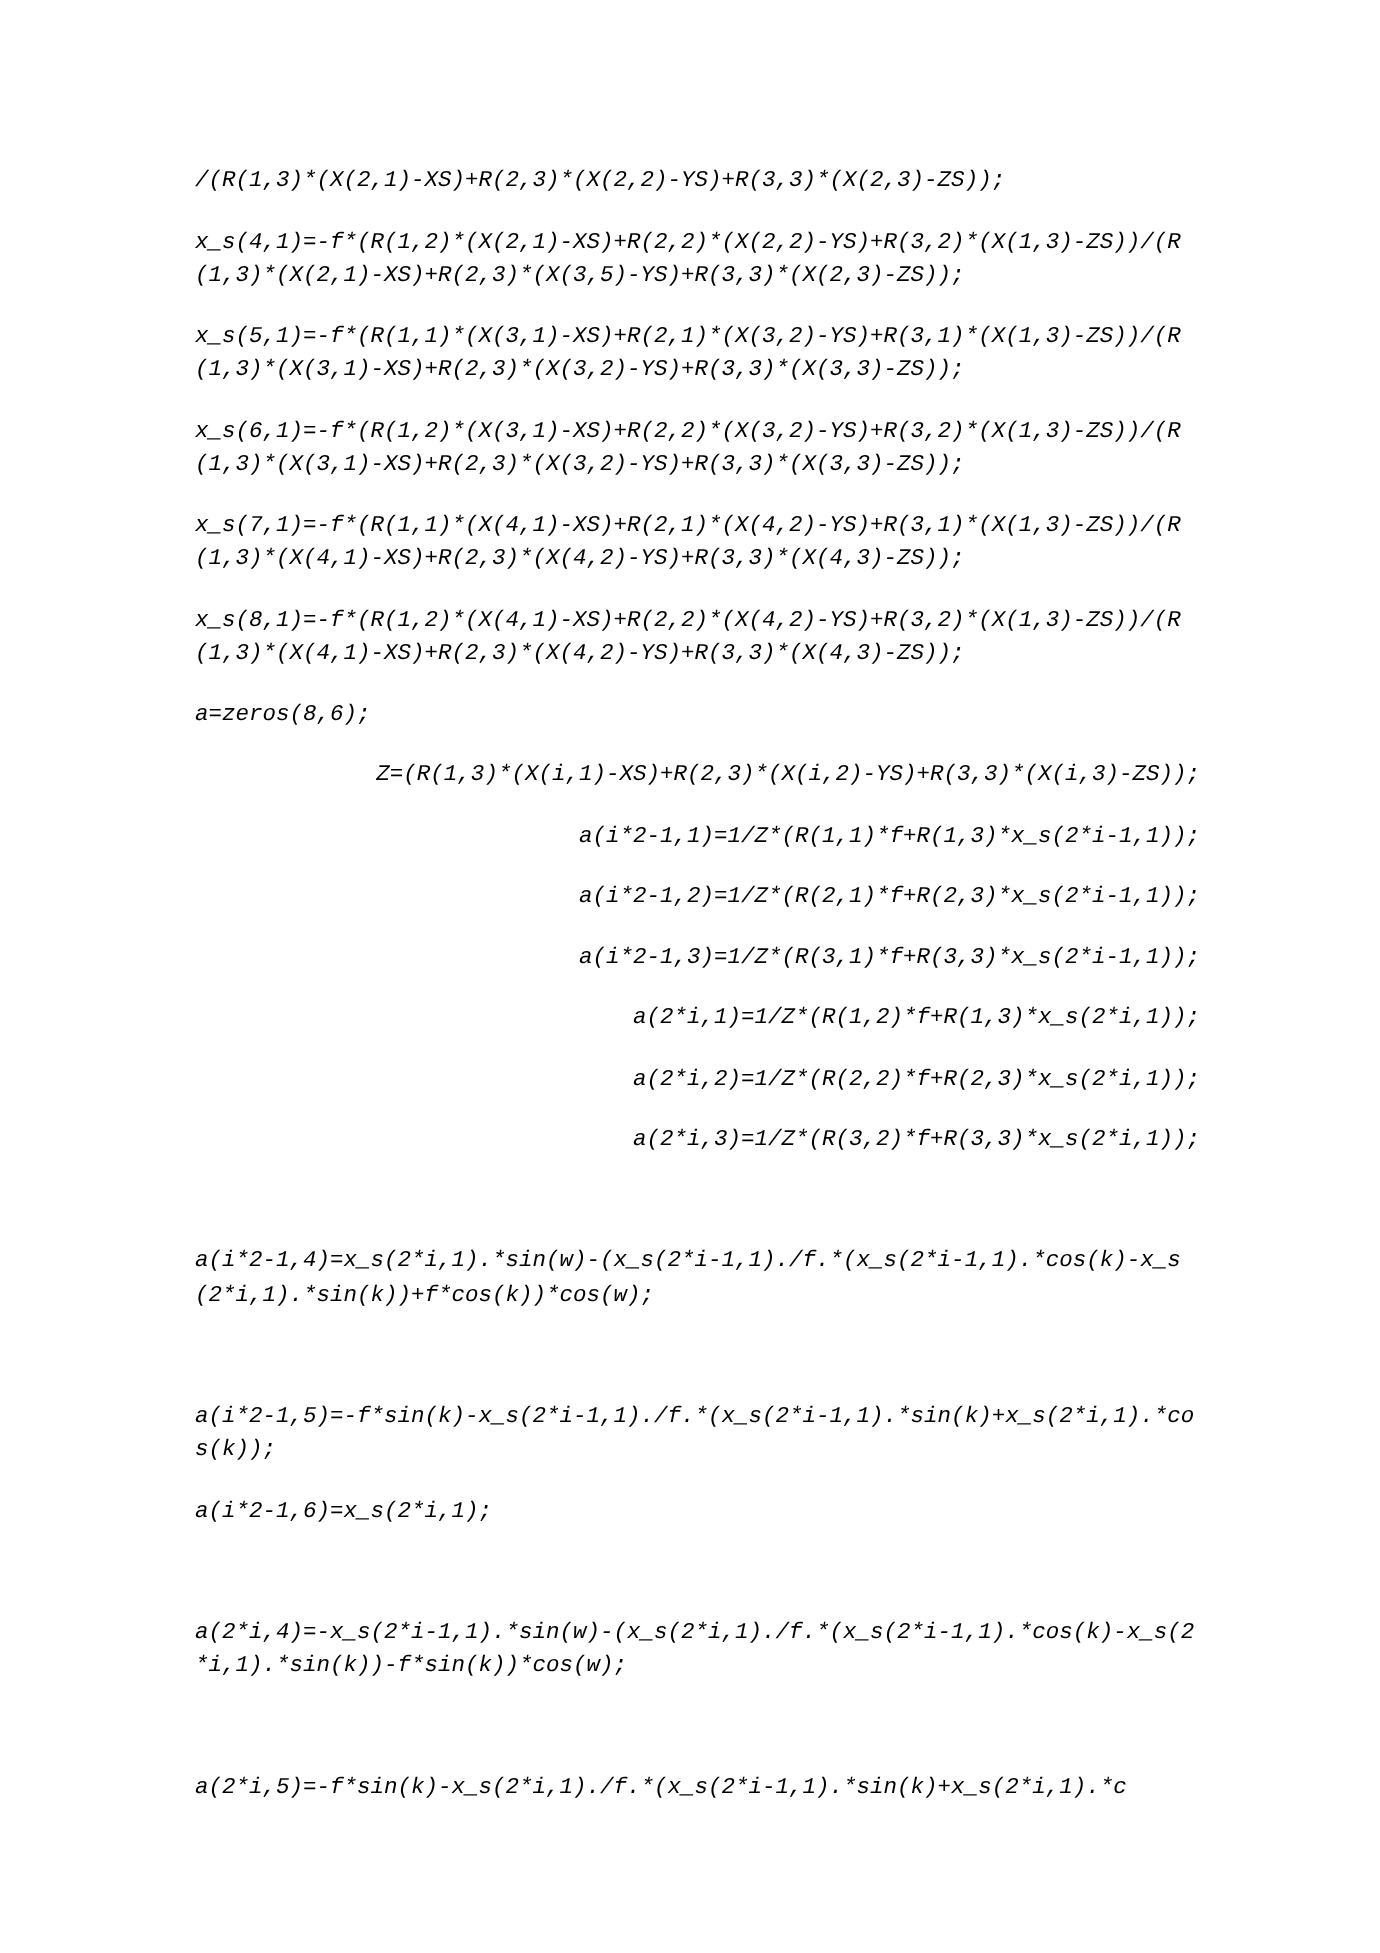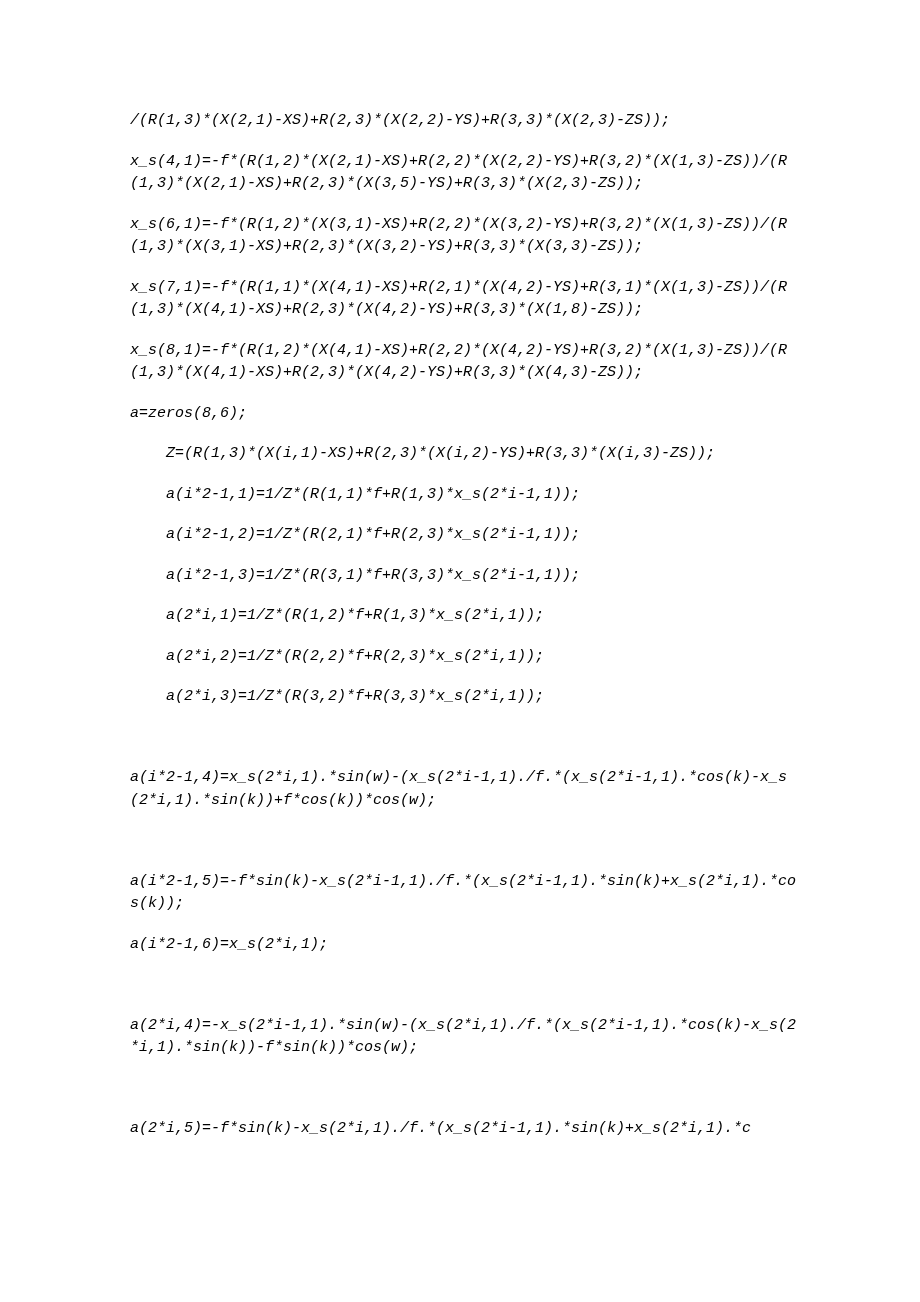--- a/index.html
+++ b/index.html
@@ -19,34 +19,36 @@
     background: #ffffff;
   }
   .code-line {
     white-space: pre-wrap;
     word-break: break-all;
     margin-bottom: 18px;
     font-style: italic;
   }
   .indent {
     padding-left: 4ch;
+    text-align: right;
   }
   .kw {
     color: #0000ff;
   }
 </style>
 </head>
 <body>
 
 <div class="page">
   <div id="code-block">
       <div class="code-line">/(R(1,3)*(X(2,1)-XS)+R(2,3)*(X(2,2)-YS)+R(3,3)*(X(2,3)-ZS));</div>
       <div class="code-line">x_s(4,1)=-f*(R(1,2)*(X(2,1)-XS)+R(2,2)*(X(2,2)-YS)+R(3,2)*(X(1,3)-ZS))/(R(1,3)*(X(2,1)-XS)+R(2,3)*(X(3,5)-YS)+R(3,3)*(X(2,3)-ZS));</div>
+      <div class="code-line">x_s(5,1)=-f*(R(1,1)*(X(3,1)-XS)+R(2,1)*(X(3,2)-YS)+R(3,1)*(X(1,3)-ZS))/(R(1,3)*(X(3,1)-XS)+R(2,3)*(X(3,2)-YS)+R(3,3)*(X(3,3)-ZS));</div>
       <div class="code-line">x_s(6,1)=-f*(R(1,2)*(X(3,1)-XS)+R(2,2)*(X(3,2)-YS)+R(3,2)*(X(1,3)-ZS))/(R(1,3)*(X(3,1)-XS)+R(2,3)*(X(3,2)-YS)+R(3,3)*(X(3,3)-ZS));</div>
-      <div class="code-line">x_s(7,1)=-f*(R(1,1)*(X(4,1)-XS)+R(2,1)*(X(4,2)-YS)+R(3,1)*(X(1,3)-ZS))/(R(1,3)*(X(4,1)-XS)+R(2,3)*(X(4,2)-YS)+R(3,3)*(X(1,8)-ZS));</div>
+      <div class="code-line">x_s(7,1)=-f*(R(1,1)*(X(4,1)-XS)+R(2,1)*(X(4,2)-YS)+R(3,1)*(X(1,3)-ZS))/(R(1,3)*(X(4,1)-XS)+R(2,3)*(X(4,2)-YS)+R(3,3)*(X(4,3)-ZS));</div>
       <div class="code-line">x_s(8,1)=-f*(R(1,2)*(X(4,1)-XS)+R(2,2)*(X(4,2)-YS)+R(3,2)*(X(1,3)-ZS))/(R(1,3)*(X(4,1)-XS)+R(2,3)*(X(4,2)-YS)+R(3,3)*(X(4,3)-ZS));</div>
       <div class="code-line">a=zeros(8,6);</div>
       <div class="code-line indent">Z=(R(1,3)*(X(i,1)-XS)+R(2,3)*(X(i,2)-YS)+R(3,3)*(X(i,3)-ZS));</div>
       <div class="code-line indent">a(i*2-1,1)=1/Z*(R(1,1)*f+R(1,3)*x_s(2*i-1,1));</div>
       <div class="code-line indent">a(i*2-1,2)=1/Z*(R(2,1)*f+R(2,3)*x_s(2*i-1,1));</div>
       <div class="code-line indent">a(i*2-1,3)=1/Z*(R(3,1)*f+R(3,3)*x_s(2*i-1,1));</div>
       <div class="code-line indent">a(2*i,1)=1/Z*(R(1,2)*f+R(1,3)*x_s(2*i,1));</div>
       <div class="code-line indent">a(2*i,2)=1/Z*(R(2,2)*f+R(2,3)*x_s(2*i,1));</div>
       <div class="code-line indent">a(2*i,3)=1/Z*(R(3,2)*f+R(3,3)*x_s(2*i,1));</div>
       <div class="code-line">&nbsp;</div>

